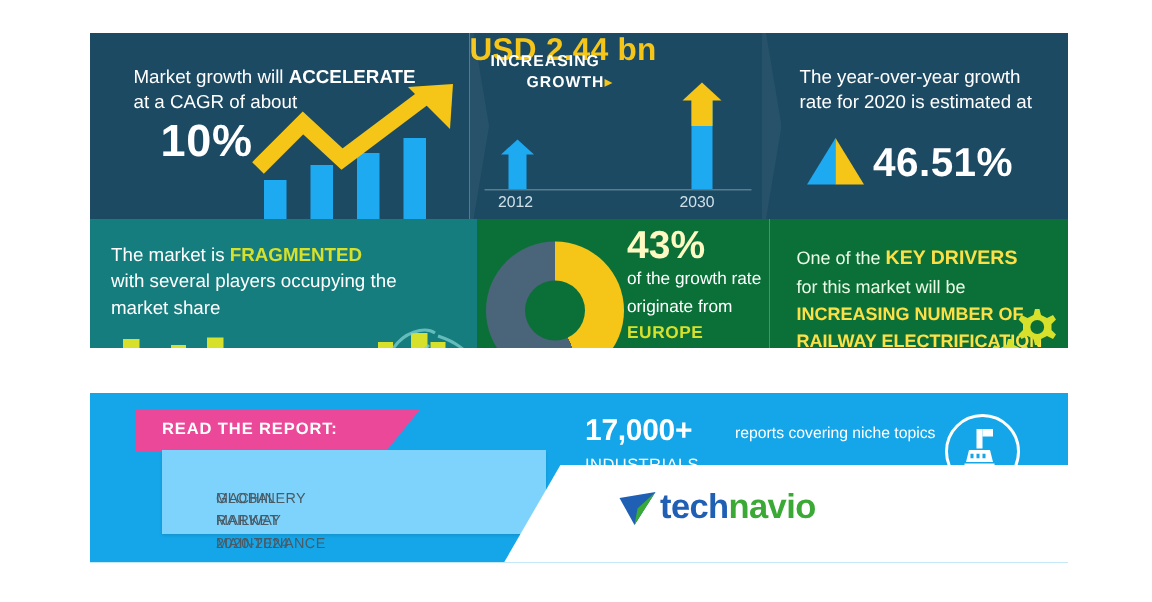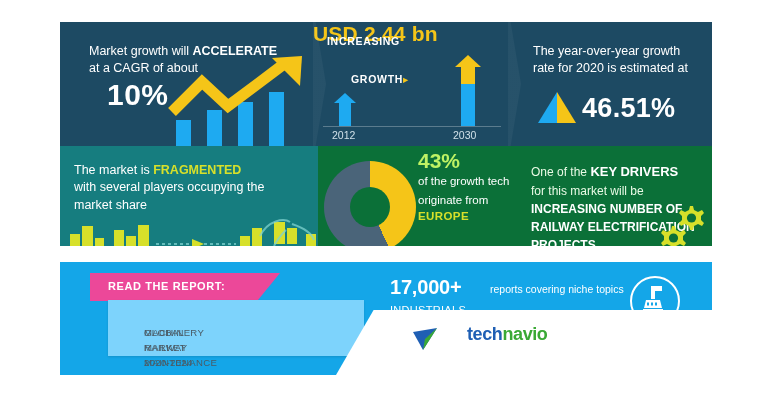--- a/index.html
+++ b/index.html
@@ -27,54 +27,54 @@
   .t1{left:29px;top:21px;font-size:12.5px;width:215px;}
   .pct10{left:47px;top:52px;font-size:30px;font-weight:bold;letter-spacing:.5px;}
 
   
   .bars1{position:absolute;left:116px;top:70px;width:130px;height:54px;}
   .bars1 i{position:absolute;bottom:0;width:15px;background:#1eaaf1;display:block;}
   .arrowzig{position:absolute;left:108px;top:34px;width:148px;height:62px;}
 
   
   .t2{left:14px;top:12px;font-size:10.5px;font-weight:bold;letter-spacing:.7px;width:175px;text-align:left;}
-  .t2 .l2{display:block;padding-left:24px;margin-top:24px;}
+  .t2 .l2{display:block;padding-left:24px;}
   .usd{left:13px;top:44px;font-size:21px;font-weight:bold;color:#f5c518;letter-spacing:.2px;}
   .axis{position:absolute;left:10px;top:104px;width:178px;height:1px;background:#5b7c8e;}
   .bar19{position:absolute;left:26px;top:80px;width:12px;height:24px;background:#1eaaf1;}
   .bar19:before{content:"";position:absolute;left:-5px;top:-9px;border-left:11px solid transparent;border-right:11px solid transparent;border-bottom:10px solid #1eaaf1;}
   .bar24{position:absolute;left:148px;top:44px;width:14px;height:60px;background:#1eaaf1;}
   .bar24 em{position:absolute;left:0;top:0;width:14px;height:18px;background:#f5c518;display:block;}
   .bar24:before{content:"";position:absolute;left:-6px;top:-11px;border-left:13px solid transparent;border-right:13px solid transparent;border-bottom:12px solid #f5c518;}
   .yr{position:absolute;top:107px;font-size:10.5px;color:#cfe0e8;}
   .yr19{left:19px;} .yr24{left:140px;}
 
   
   .t3{left:25px;top:21px;font-size:12.5px;width:175px;}
   .p937{left:74px;top:68px;font-size:27px;font-weight:bold;letter-spacing:.3px;}
   .tri{position:absolute;left:30px;top:70px;width:0;height:0;}
   .tri .lt{position:absolute;left:0;top:0;width:0;height:0;border-left:19px solid transparent;border-bottom:31px solid #1eaaf1;}
   .tri .rt{position:absolute;left:19px;top:0;width:0;height:0;border-right:19px solid transparent;border-bottom:31px solid #f5c518;}
 
   
-  .r2{top:124px;height:100px;}
+  .r2{top:124px;height:86px;}
   .q1{left:0;width:258px;background:#167d7f;}
   .q2{left:258px;width:195px;background:#0b7038;}
   .q3{left:453px;width:199px;background:#0b7038;}
 
   .t4{left:14px;top:16px;font-size:12.5px;width:240px;}
   .t6{left:18px;top:16px;font-size:12px;width:180px;line-height:1.5;color:#eafbe6;}
-  .dr{color:#ffffff;font-weight:bold;margin-top:16px;}
+  .dr{color:#fde047;font-weight:bold;margin-top:16px;}
 
   
   .donut{position:absolute;left:6px;top:15px;width:92px;height:92px;border-radius:50%;
          background:conic-gradient(#f5c518 0 43%, #4a6479 43% 100%);}
   .donut:after{content:"";position:absolute;left:26px;top:26px;width:40px;height:40px;border-radius:50%;background:#0b7038;}
   .t5{left:100px;top:4px;width:108px;}
-  .p43{font-size:21px;font-weight:bold;color:#bef264;display:block;line-height:1.05;}
+  .p43{font-size:26px;font-weight:bold;color:#fef9c3;display:block;line-height:1.05;}
   .t5 span.ln{display:block;font-size:11.5px;color:#ffffff;line-height:1.62;}
   .t5 span.eu{display:block;font-size:11.5px;color:#d7e02a;font-weight:bold;letter-spacing:.4px;}
 
   
   .r3{top:240px;height:113px;background:#14a6e8;}
   .ribbon{position:absolute;left:30px;top:11px;width:190px;height:28px;background:#ec4899;
           clip-path:polygon(0 0,100% 0,88% 100%,0 100%);}
   .ribbon span{position:absolute;left:18px;top:7px;font-size:11px;font-weight:bold;color:#fff;letter-spacing:.6px;}
   .card{position:absolute;left:48px;top:38px;width:256px;height:56px;background:#7dd3fc;
         box-shadow:0 1px 2px rgba(0,0,0,.12);}
@@ -83,21 +83,21 @@
 
   .n17{position:absolute;left:330px;top:14px;font-size:20px;font-weight:bold;color:#fff;letter-spacing:-.2px;}
   .nrep{position:absolute;left:430px;top:21px;font-size:10.5px;color:#fff;text-align:center;}
   .ind{position:absolute;left:330px;top:42px;font-size:11px;color:#fff;letter-spacing:.3px;}
   .rda{position:absolute;left:330px;top:62px;font-size:10.5px;color:#fff;font-weight:bold;}
   .url{position:absolute;left:330px;top:80px;font-size:10.5px;color:#fff;font-style:italic;text-decoration:underline;}
 
   .lhcirc{position:absolute;left:570px;top:14px;width:46px;height:46px;border-radius:50%;border:2px solid #fff;}
   .wedge{position:absolute;left:276px;top:48px;width:376px;height:65px;background:#fff;
          clip-path:polygon(10% 0,100% 0,100% 100%,0 100%);}
-  .logo{position:absolute;left:380px;top:62px;font-size:18px;font-weight:bold;letter-spacing:-.4px;margin-left:27px;}
+  .logo{position:absolute;left:380px;top:62px;font-size:23px;font-weight:bold;letter-spacing:-.4px;}
   .logo .a{color:#1f5fb4;} .logo .b2{color:#3aa935;}
   .plane{position:absolute;left:352px;top:64px;}
 </style>
 </head>
 <body>
 
 <div id="root">
  <div class="board">
 
   <div class="panel r1 p1">
@@ -178,21 +178,21 @@
         <path d="M206 38 C210 30 214 26 218 22"></path>
       </g>
       <polygon points="124,31 136,36 124,41" fill="#d7e02a"></polygon>
     </svg>
   </div>
 
   <div class="panel r2 q2">
     <div class="donut"></div>
     <div class="txt t5">
       <span class="p43">43%</span>
-      <span class="ln">of the growth tech</span>
+      <span class="ln">of the growth rate</span>
       <span class="ln">originate from</span>
       <span class="eu">EUROPE</span>
     </div>
   </div>
 
   <div class="panel r2 q3">
     <div class="txt t6">
       <span>One of the </span><span class="dr" style="font-size:13px;">KEY DRIVERS</span><br>
       <span>for this market will be</span><br>
       <span class="dr">INCREASING NUMBER OF</span><br>

